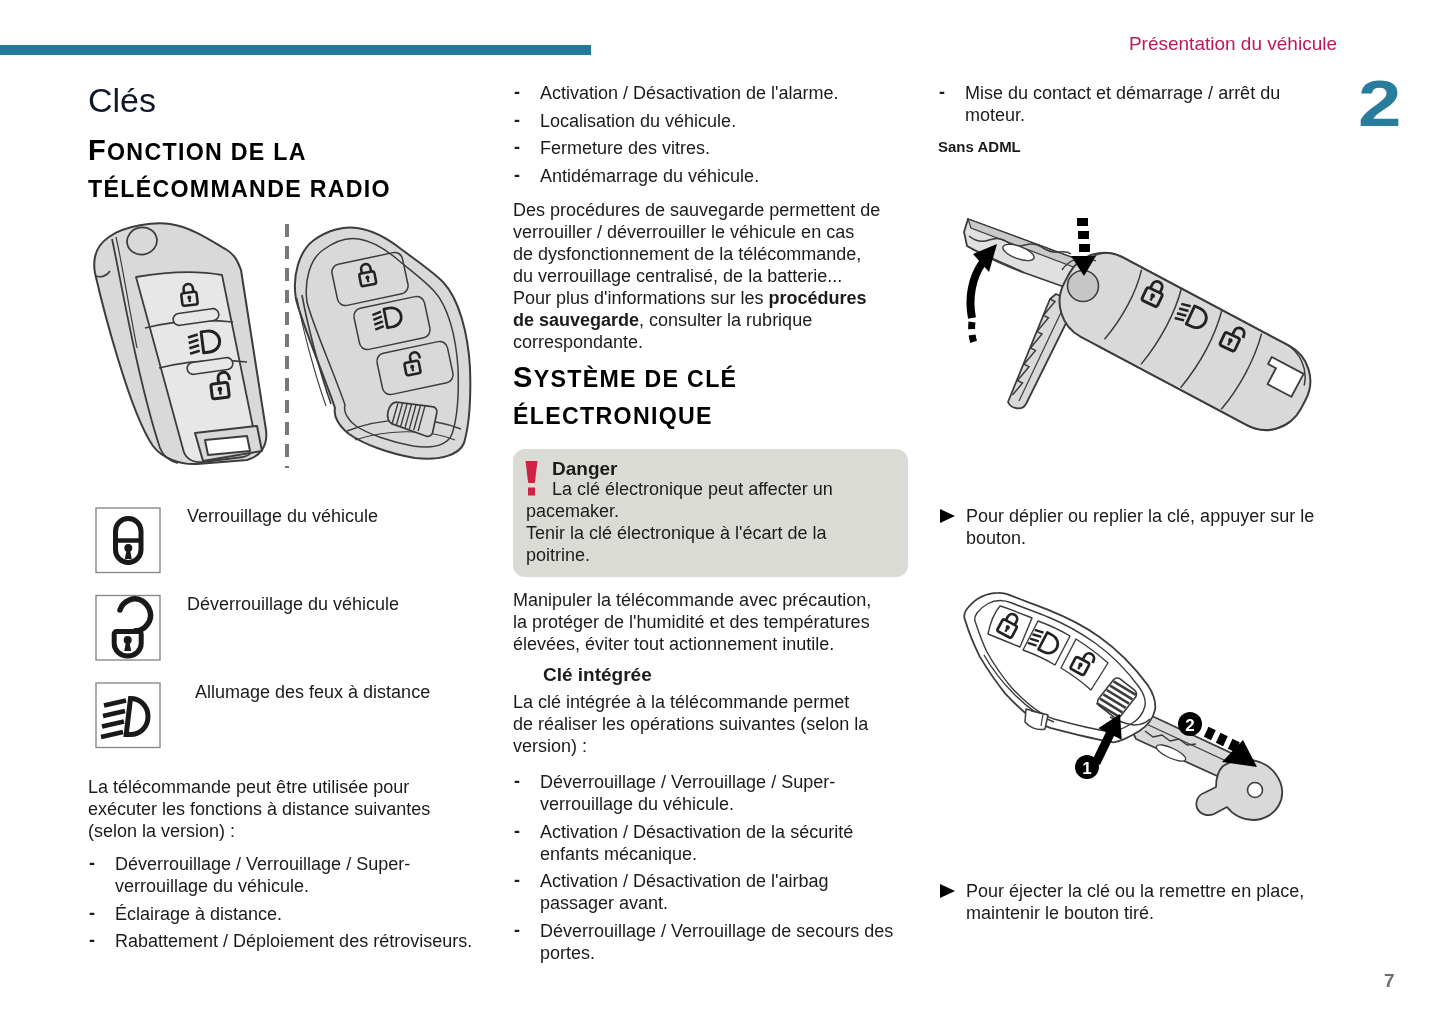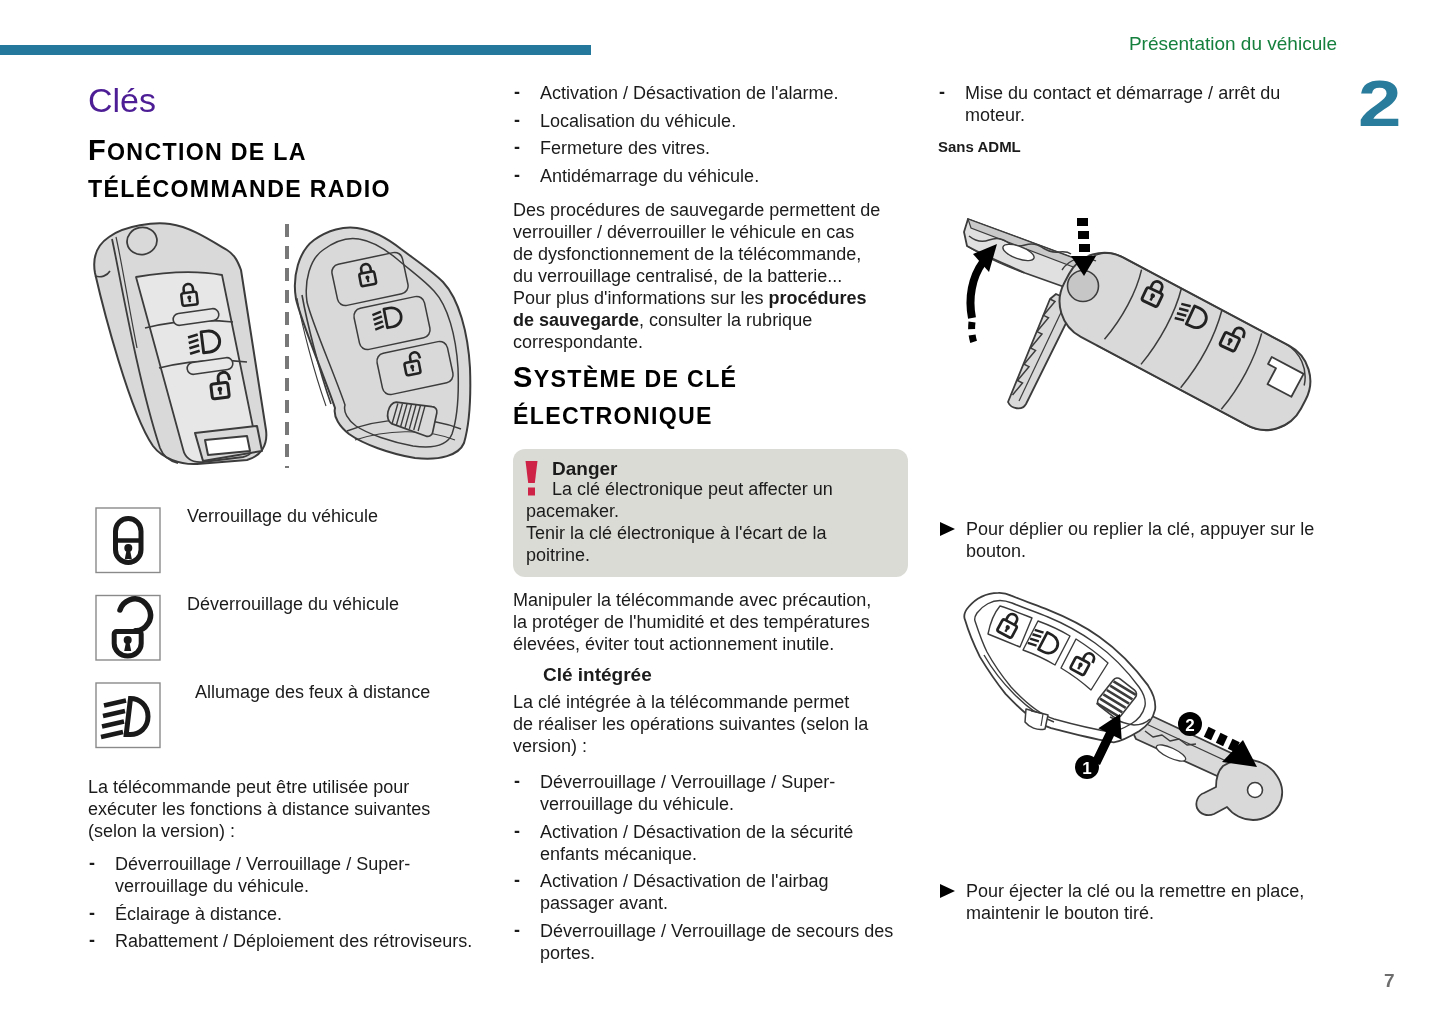--- a/index.html
+++ b/index.html
@@ -5,34 +5,34 @@
   html,body{margin:0;padding:0;}
   body{width:1445px;height:1018px;position:relative;background:#ffffff;
        font-family:"Liberation Sans",sans-serif;color:#1b1b1b;overflow:hidden;}
   .abs{position:absolute;}
   .t{font-size:18px;line-height:22px;}
   .b{font-weight:bold;}
   .li{position:relative;padding-left:27px;margin-bottom:5.5px;}
   .li .d{position:absolute;left:1px;top:-1px;font-weight:bold;}
   .h2{font-weight:bold;color:#000000;font-size:23.2px;line-height:37px;letter-spacing:1.3px;}
   .h2 .big{font-size:29px;}
-  .gray{color:#15803d;}
+  .gray{color:#be185d;}
   .arrowli{padding-left:26px;}
   .arrowli .tri{position:absolute;left:0;top:4px;width:0;height:0;
      border-left:15px solid #000;border-top:7.5px solid transparent;border-bottom:7.5px solid transparent;}
 </style>
 </head>
 <body>
 
 <div class="abs" style="left:0;top:45px;width:591px;height:10px;background:#23789B;"></div>
 
 <div class="abs gray" style="top:33px;right:108px;font-size:19px;">Présentation du véhicule</div>
 <div class="abs" style="top:72px;left:1358px;font-size:64px;font-weight:bold;color:#2A7C9C;line-height:64px;transform:scaleX(1.22);transform-origin:left top;">2</div>
 
-<div class="abs" style="left:88px;top:82px;font-size:34px;color:#4c1d95;line-height:36px;">Clés</div>
+<div class="abs" style="left:88px;top:82px;font-size:34px;color:#0f172a;line-height:36px;">Clés</div>
 
 <div class="abs h2" style="left:88px;top:132px;"><span class="big">F</span>ONCTION DE LA<br>TÉLÉCOMMANDE RADIO</div>
 
 <svg class="abs" style="left:85px;top:218px;" width="400" height="252" viewBox="0 0 400 252">
 <defs>
   <g id="pl">
     <path d="M-5.5,-3 v-4.5 a5.5,5.5 0 0 1 11,0 V-3" fill="none" stroke="#222" stroke-width="3"></path>
     <rect x="-9" y="-3" width="18" height="15" rx="2.5" fill="none" stroke="#222" stroke-width="3"></rect>
     <circle cx="0" cy="3" r="2.4" fill="#222"></circle>
     <path d="M0,3.5 L0,8.5" stroke="#222" stroke-width="2.6"></path>
@@ -215,21 +215,21 @@
   <path d="M17,112 C16,120 17,127 19,133" fill="none" stroke="#000" stroke-width="7" stroke-dasharray="7 6"></path>
 
   <g fill="#000">
     <rect x="122" y="8" width="11" height="8"></rect>
     <rect x="123" y="21" width="11" height="8"></rect>
     <rect x="124" y="34" width="11" height="8"></rect>
     <polygon points="116,46 141,46 129,66"></polygon>
   </g>
 </svg>
 
-<div class="abs t arrowli" style="left:940px;top:518px;">
+<div class="abs t arrowli" style="left:940px;top:505px;">
   <span class="tri"></span>Pour déplier ou replier la clé, appuyer sur le<br>bouton.
 </div>
 
 <svg class="abs" style="left:960px;top:585px;" width="350" height="255" viewBox="0 0 350 255">
 
   <g stroke-linejoin="round">
     <path d="M179,138 L192,131 L299,181 L290,206 L176,154 C172,148 174,142 179,138 Z" fill="#d9d9d9" stroke="#3c3c3c" stroke-width="1.8"></path>
     <path d="M181,136.5 L292,188" fill="none" stroke="#3c3c3c" stroke-width="1.2"></path>
 
     <path d="M263,181 C273,175 283,173 292,175 C303,177 312,183 317,191 C323,200 324,211 319,220 C314,229 304,235 293,235 C283,235 273,230 267,222 L254,229 C247,232 240,229 237,223 C235,217 238,210 244,208 L256,202 C256,194 258,186 263,181 Z" fill="#d9d9d9" stroke="#3c3c3c" stroke-width="1.8"></path>

